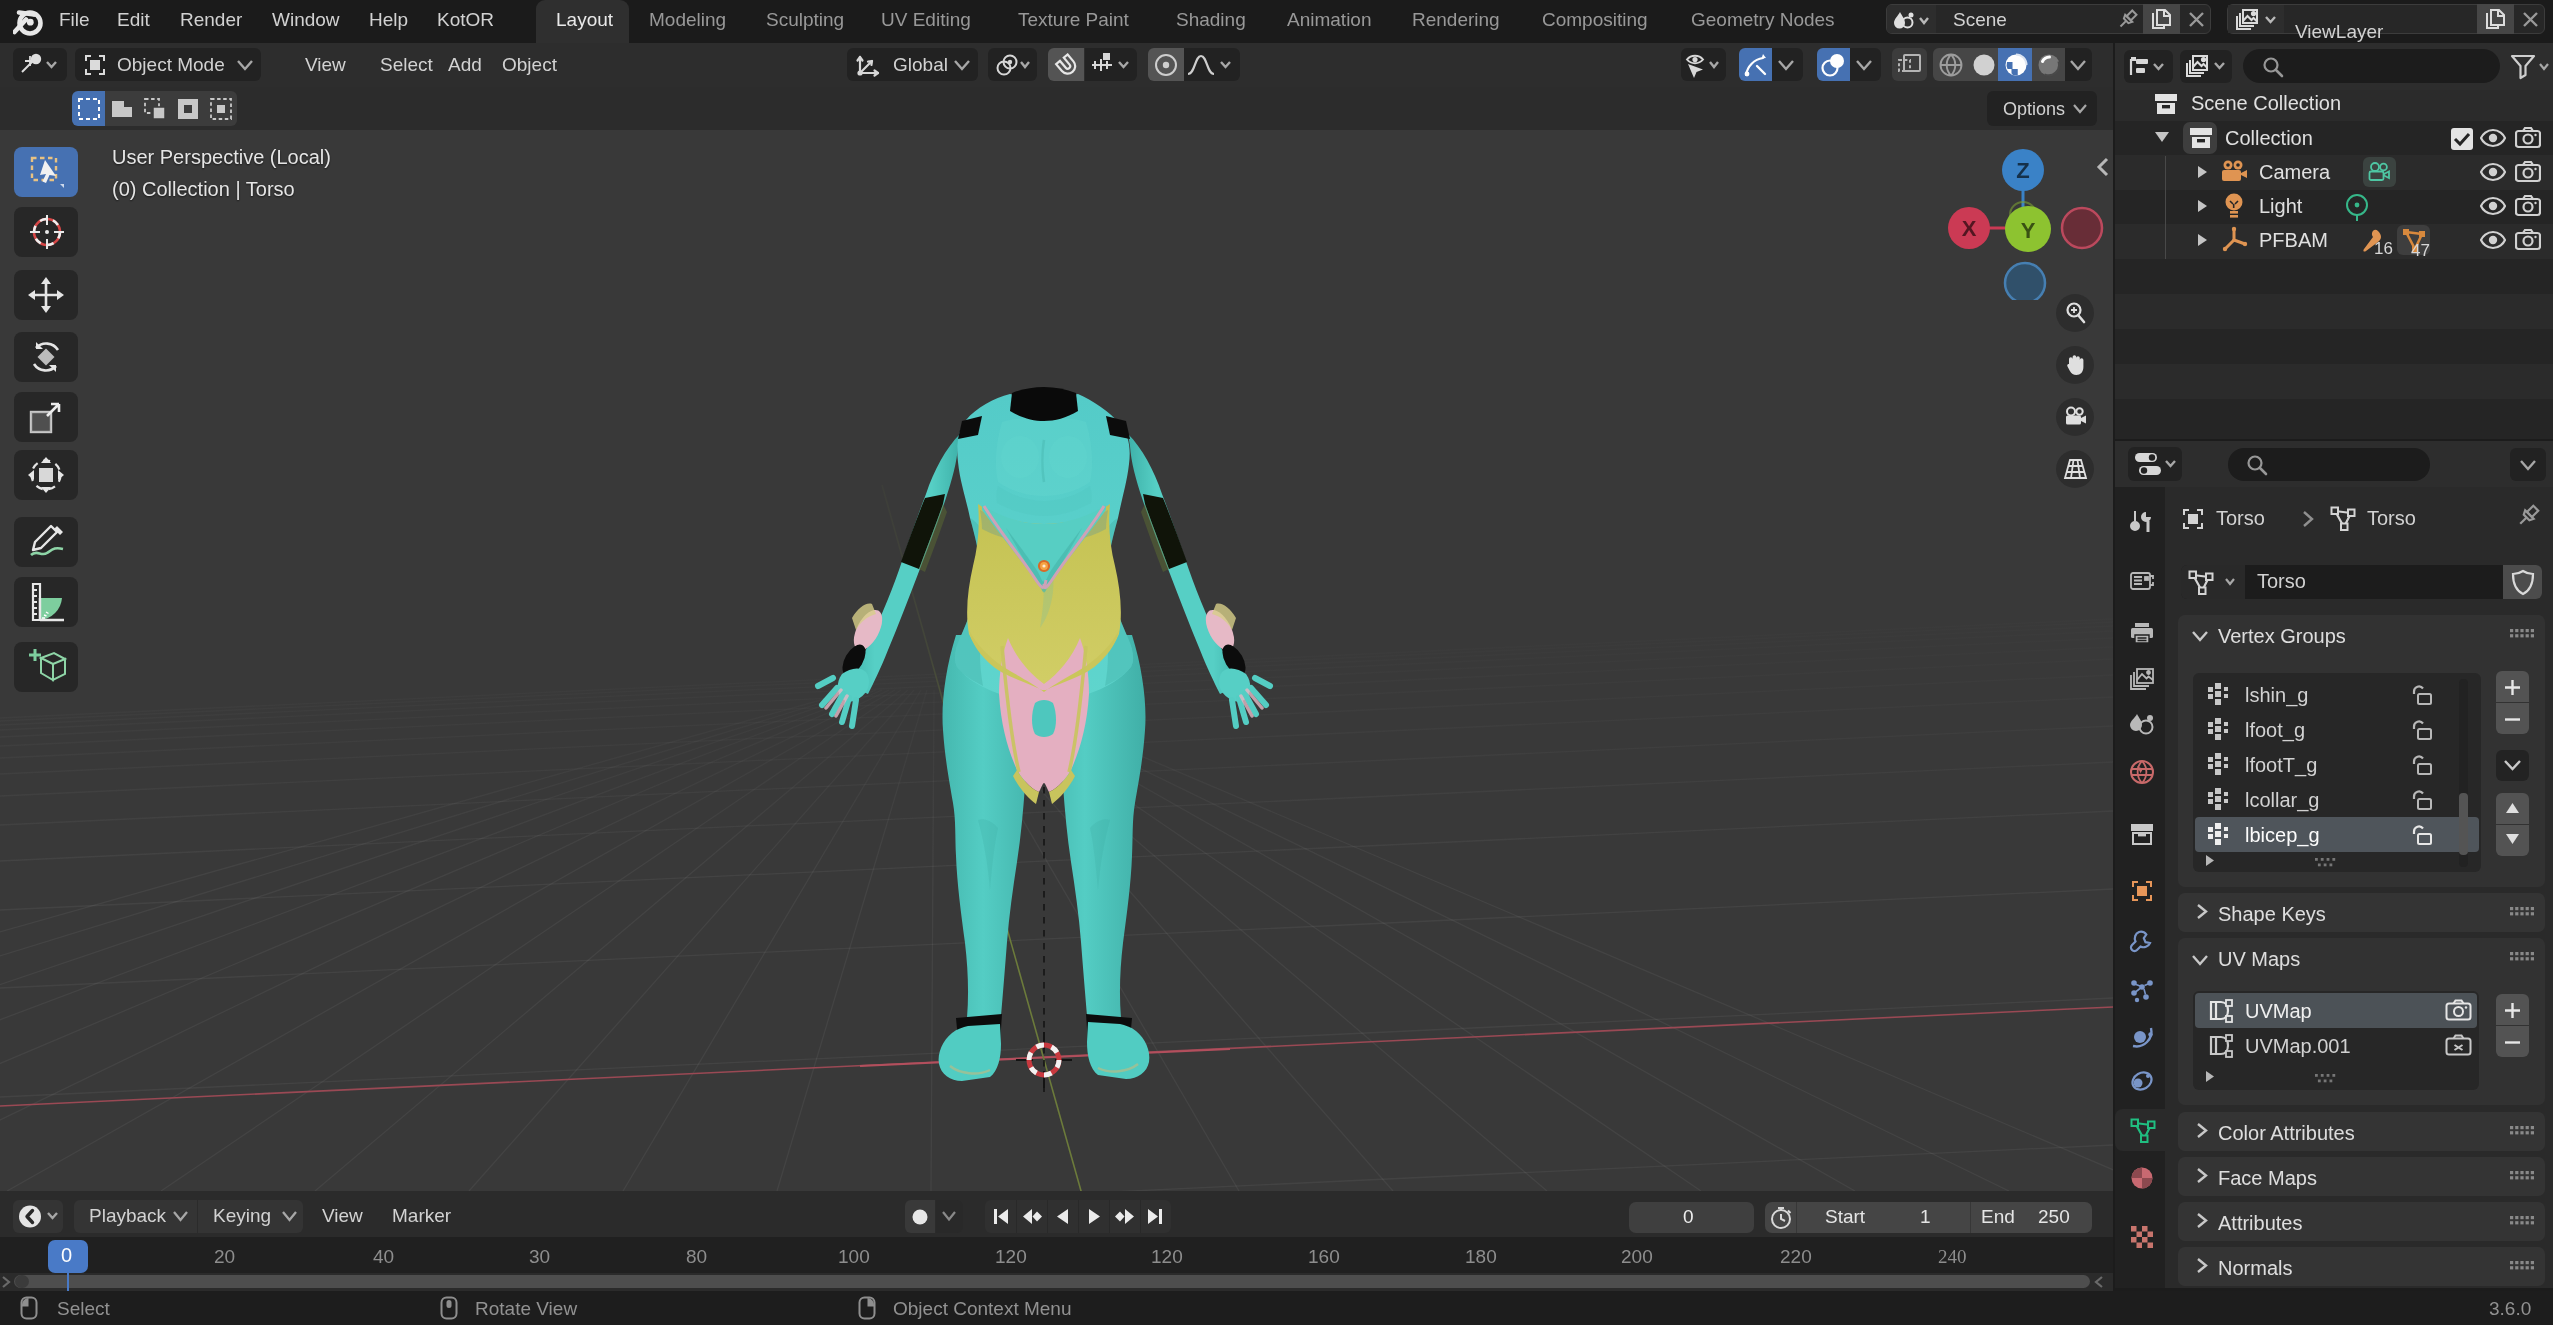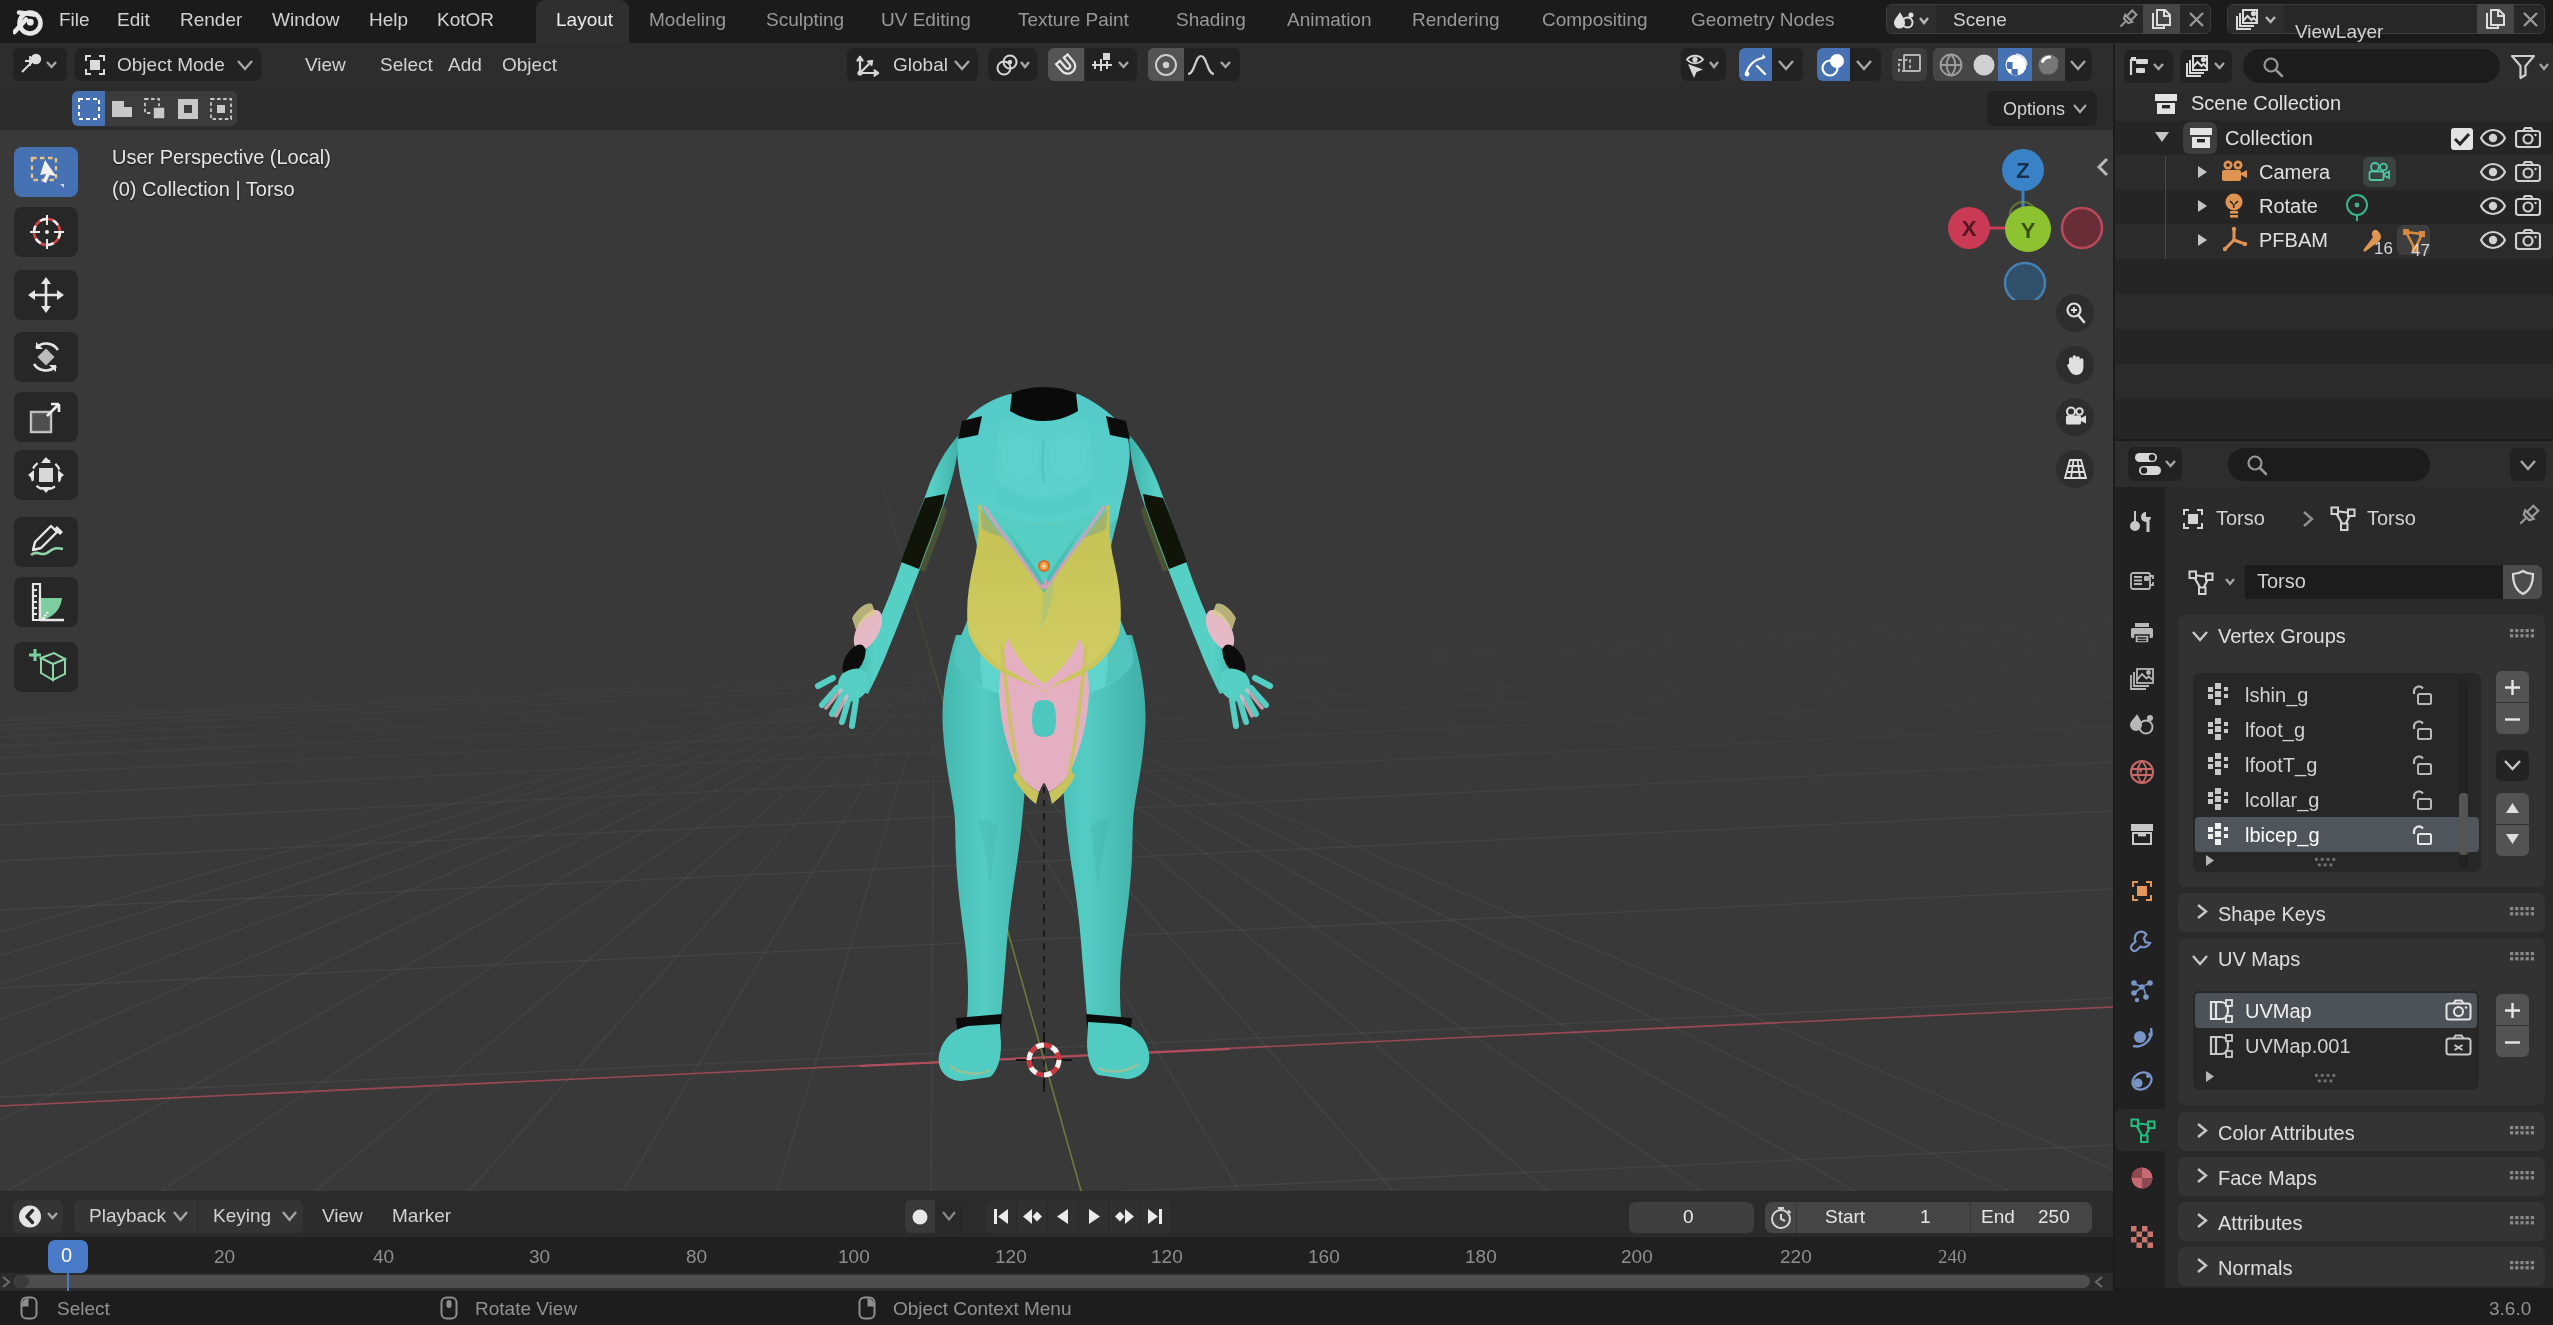--- a/index.html
+++ b/index.html
@@ -673,21 +673,21 @@
 
     <svg class="abs" style="left:80px;top:155px;" width="14" height="16" viewBox="0 0 14 16">
       <path d="M3 2 L12 8 L3 14 Z" fill="#c6c6c6"></path>
     </svg>
     <svg class="abs" style="left:105px;top:149px;" width="28" height="28" viewBox="0 0 28 28">
       <circle cx="14" cy="10" r="8.5" fill="#e09553"></circle>
       <rect x="10" y="19" width="8" height="2.6" fill="#e09553"></rect>
       <rect x="10" y="23" width="8" height="2.6" fill="#e09553"></rect>
       <path d="M10 9 l3 3 M18 9 l-3 3 M13.7 12 v4" stroke="#262626" stroke-width="1.6" fill="none"></path>
     </svg>
-    <div class="abs txt" style="left:144px;top:152px;font-size:20px;color:rgba(227,227,227,0.99);">Rotate</div>
+    <div class="abs txt" style="left:144px;top:152px;font-size:20px;color:rgba(227,227,227,0.99);">Light</div>
     <svg class="abs" style="left:228px;top:150px;" width="28" height="30" viewBox="0 0 28 30">
       <circle cx="14" cy="12" r="10" fill="none" stroke="#37b88a" stroke-width="2"></circle>
       <circle cx="14" cy="12" r="2.4" fill="#37b88a"></circle>
       <path d="M14 22 v6" stroke="#37b88a" stroke-width="2"></path>
     </svg>
     <svg class="abs" style="left:365px;top:152px;" width="26" height="22" viewBox="0 0 26 22">
       <path d="M13 3 C19 3 23.5 7.5 25 11 C23.5 14.5 19 19 13 19 C7 19 2.5 14.5 1 11 C2.5 7.5 7 3 13 3 Z" fill="none" stroke="#d2d2d2" stroke-width="2.2"></path>
       <circle cx="13" cy="11" r="4.2" fill="#d2d2d2"></circle>
     </svg>
     <svg class="abs" style="left:400px;top:152px;" width="26" height="22" viewBox="0 0 26 22">

